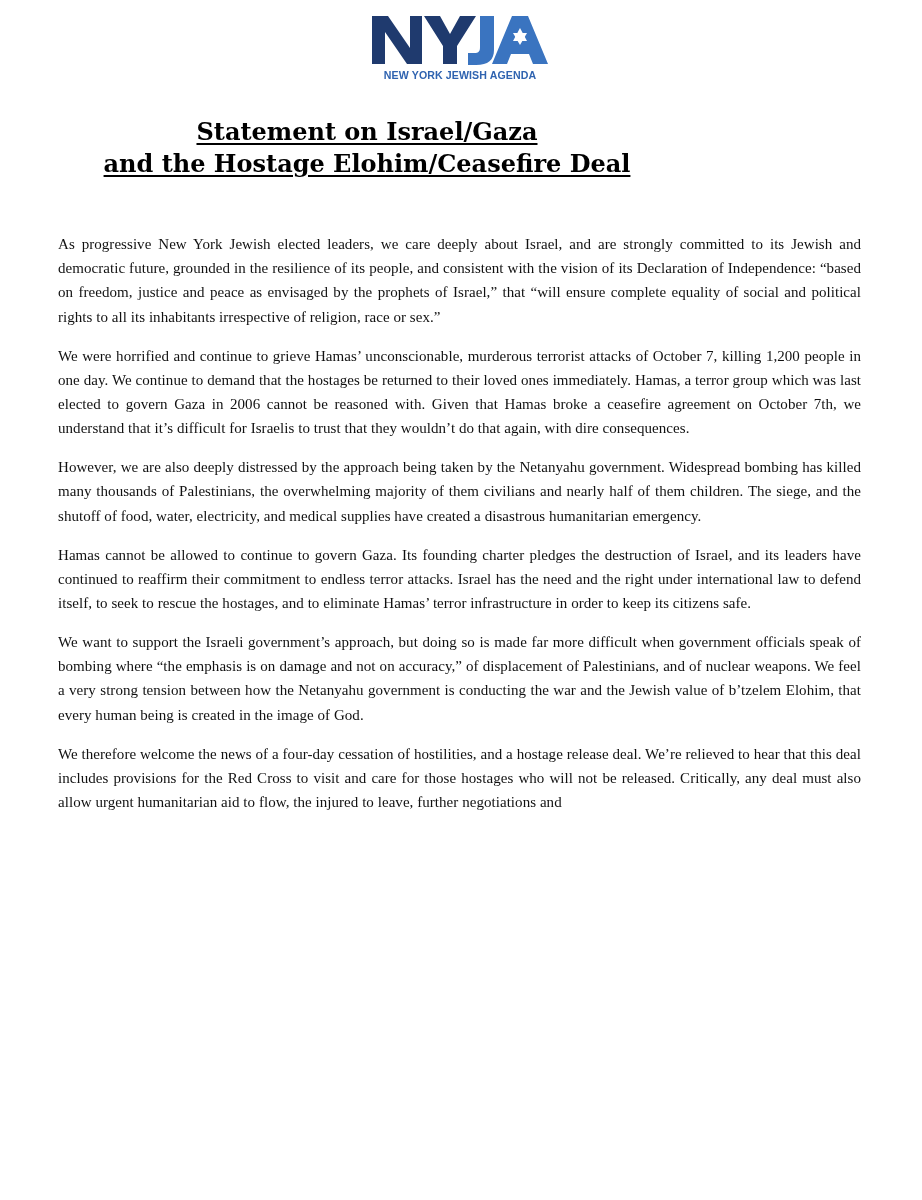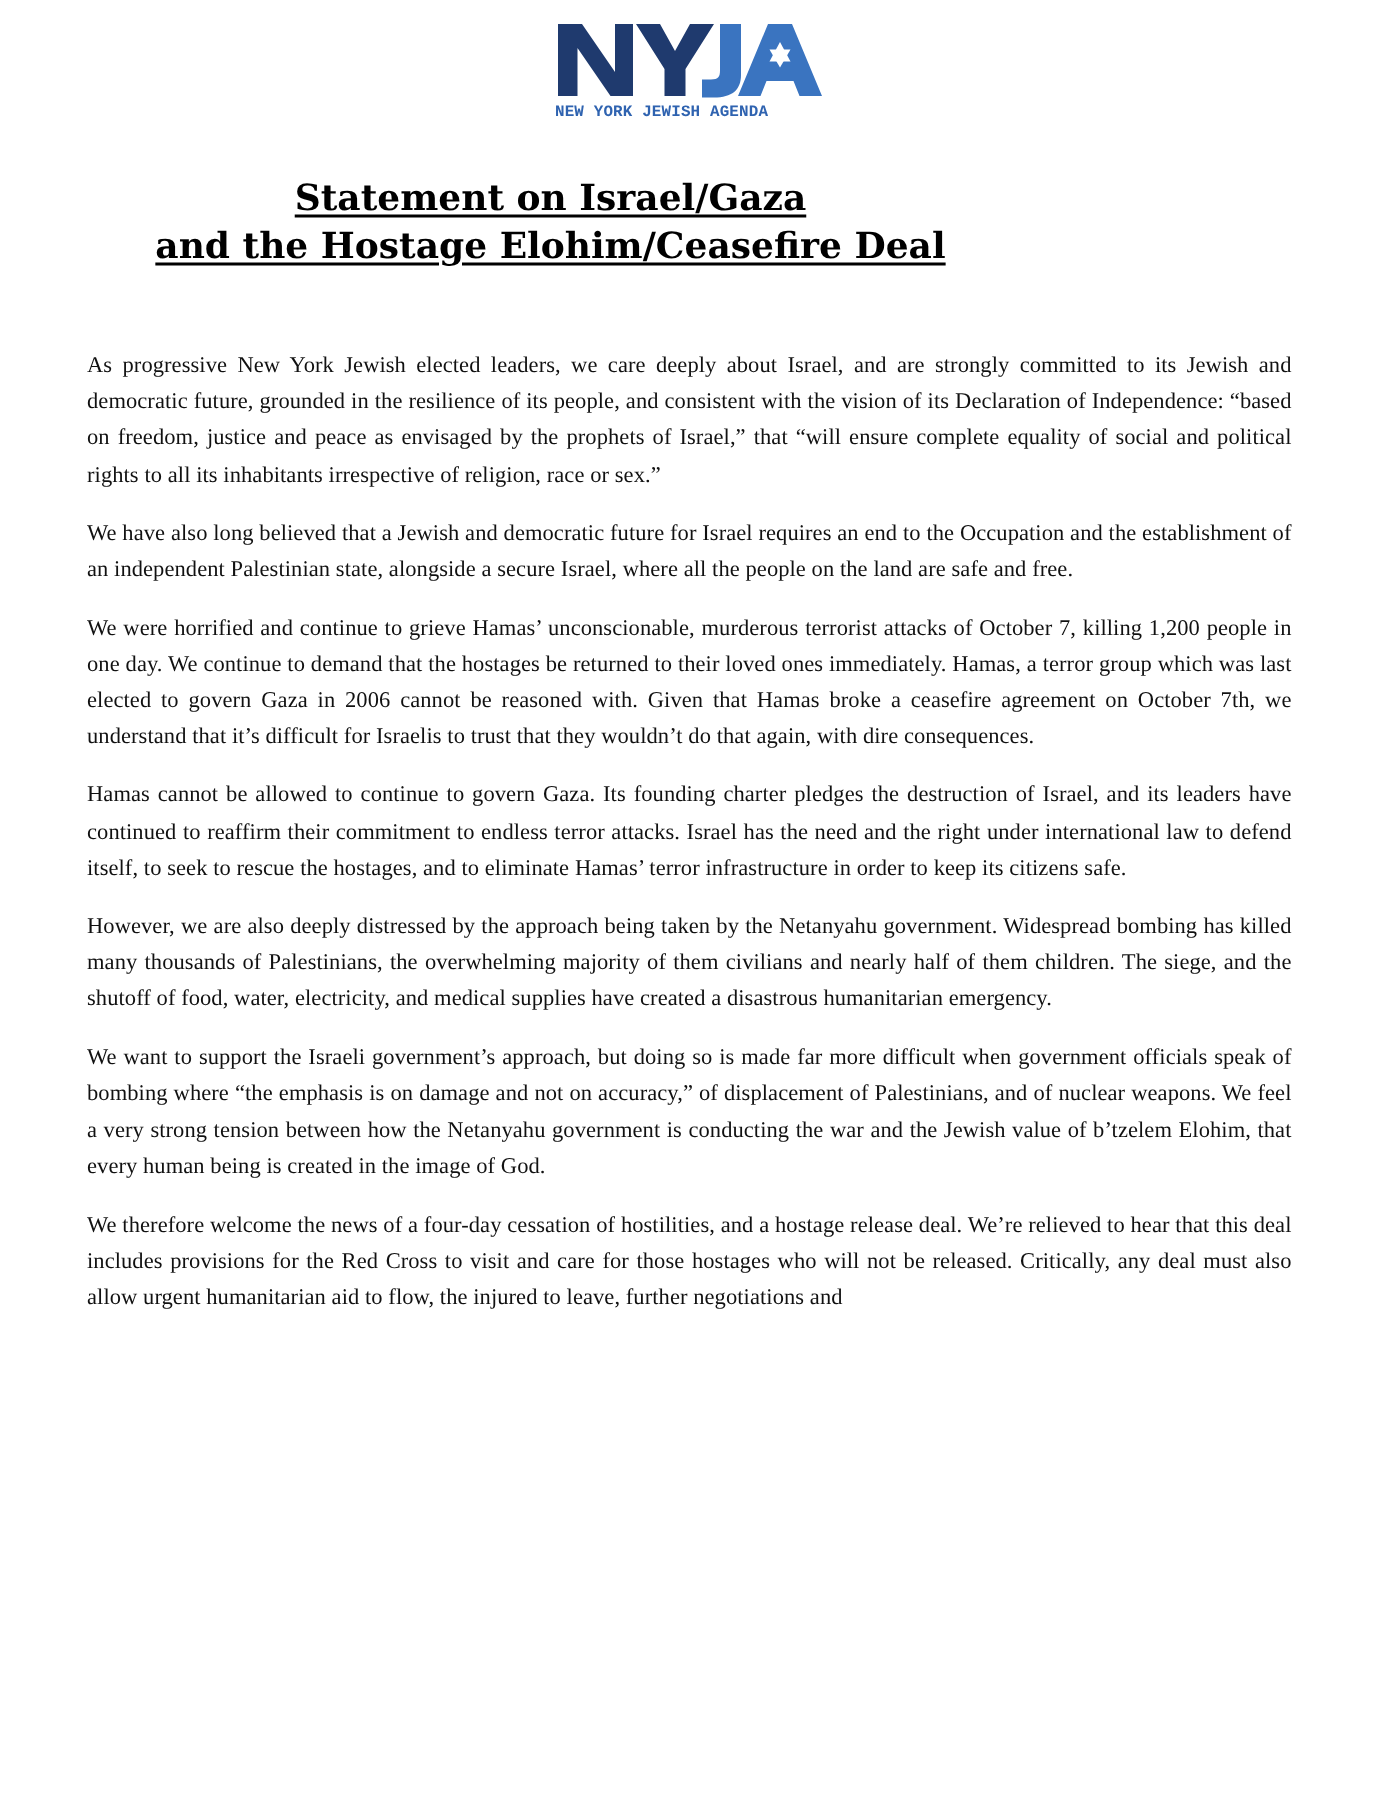--- a/index.html
+++ b/index.html
@@ -1,21 +1,21 @@
 <!DOCTYPE html>
 <html><head>
 <meta charset="utf-8">
 <style>
   html, body { margin: 0; padding: 0; background: #ffffff; }
   body { width: 922px; height: 1200px; overflow: hidden; position: relative; }
   .page { position: absolute; left: 0; top: 0; width: 922px; height: 1200px; background: #fff; }
   .logo { position: absolute; left: 370px; top: 14px; width: 180px; height: 70px; }
   .logo-letters { position: absolute; left: 0; top: 0; height: 52px; width: 180px; }
-  .logo-sub { position: absolute; left: 0; top: 55px; width: 180px; 
-    font-family: Liberation Mono, monospace; font-weight: bold; font-size: 10.6px; letter-spacing: 0.1px; white-space: nowrap; }
+  .logo-sub { position: absolute; left: 0; top: 55px; width: 180px; text-align: center;
+    font-family: Liberation Sans, sans-serif; font-weight: bold; font-size: 10.6px; letter-spacing: 0.1px; white-space: nowrap; }
   .title { position: absolute; left: 0; top: 116px; width: 734px; text-align: center;
     font-family: "DejaVu Serif", serif; font-weight: bold; font-size: 24px; line-height: 32px; color: #000; }
   .title span { text-decoration: underline; text-decoration-thickness: 2px; text-underline-offset: 3px; display: block; }
   .body { position: absolute; left: 58px; top: 232px; width: 803px;
     font-family: "Liberation Serif", serif; font-size: 15px; line-height: 24.2px; color: #111;
     text-align: justify; }
   .body p { margin: 0 0 14.8px 0; letter-spacing: 0.05px; }
 </style>
 </head>
 <body>
@@ -40,21 +40,20 @@
     <div class="logo-sub" style="color:#2f63b0;">NEW YORK JEWISH AGENDA</div>
   </div>
 
   <div class="title">
     <span>Statement on Israel/Gaza</span>
     <span>and the Hostage Elohim/Ceasefire Deal</span>
   </div>
 
   <div class="body">
     <p>As progressive New York Jewish elected leaders, we care deeply about Israel, and are strongly committed to its Jewish and democratic future, grounded in the resilience of its people, and consistent with the vision of its Declaration of Independence: “based on freedom, justice and peace as envisaged by the prophets of Israel,” that “will ensure complete equality of social and political rights to all its inhabitants irrespective of religion, race or sex.”</p>
-    <p>We have also long believed that a Jewish and democratic future for Israel requires an end to the Occupation and the establishment of an independent Palestinian state, alongside a secure Israel, where all the people on the land are safe and free.</p>
     <p>We were horrified and continue to grieve Hamas’ unconscionable, murderous terrorist attacks of October 7, killing 1,200 people in one day. We continue to demand that the hostages be returned to their loved ones immediately. Hamas, a terror group which was last elected to govern Gaza in 2006 cannot be reasoned with. Given that Hamas broke a ceasefire agreement on October 7th, we understand that it’s difficult for Israelis to trust that they wouldn’t do that again, with dire consequences.</p>
+    <p>However, we are also deeply distressed by the approach being taken by the Netanyahu government. Widespread bombing has killed many thousands of Palestinians, the overwhelming majority of them civilians and nearly half of them children. The siege, and the shutoff of food, water, electricity, and medical supplies have created a disastrous humanitarian emergency.</p>
     <p>Hamas cannot be allowed to continue to govern Gaza. Its founding charter pledges the destruction of Israel, and its leaders have continued to reaffirm their commitment to endless terror attacks. Israel has the need and the right under international law to defend itself, to seek to rescue the hostages, and to eliminate Hamas’ terror infrastructure in order to keep its citizens safe.</p>
-    <p>However, we are also deeply distressed by the approach being taken by the Netanyahu government. Widespread bombing has killed many thousands of Palestinians, the overwhelming majority of them civilians and nearly half of them children. The siege, and the shutoff of food, water, electricity, and medical supplies have created a disastrous humanitarian emergency.</p>
     <p>We want to support the Israeli government’s approach, but doing so is made far more difficult when government officials speak of bombing where “the emphasis is on damage and not on accuracy,” of displacement of Palestinians, and of nuclear weapons. We feel a very strong tension between how the Netanyahu government is conducting the war and the Jewish value of b’tzelem Elohim, that every human being is created in the image of God.</p>
     <p>We therefore welcome the news of a four-day cessation of hostilities, and a hostage release deal. We’re relieved to hear that this deal includes provisions for the Red Cross to visit and care for those hostages who will not be released. Critically, any deal must also allow urgent humanitarian aid to flow, the injured to leave, further negotiations and</p>
   </div>
 
 </div>
 
 </body></html>

